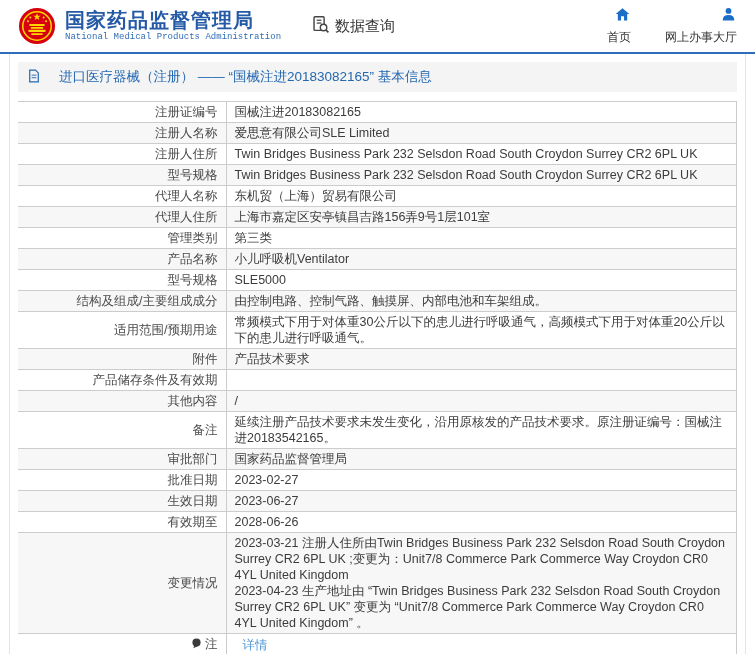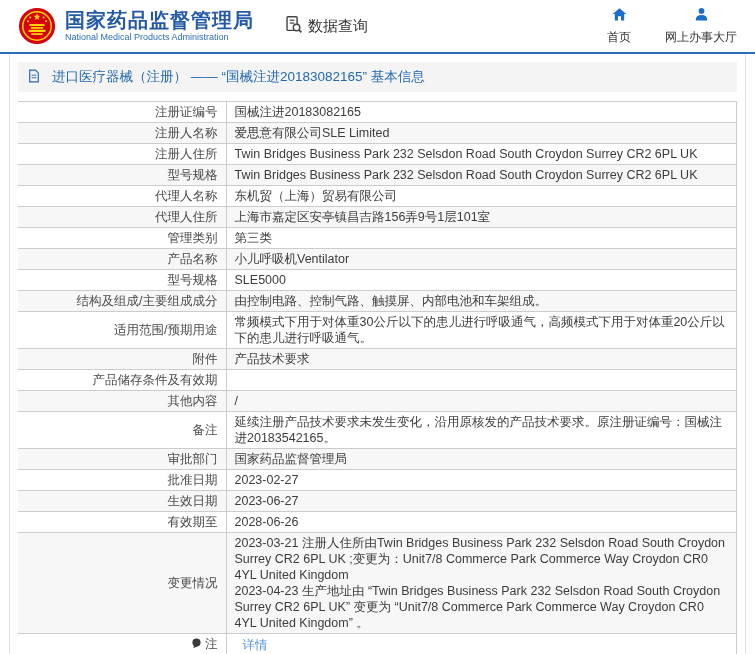--- a/index.html
+++ b/index.html
@@ -14,39 +14,39 @@
   .header {
     height: 54px; display: flex; align-items: center;
     padding: 0 14px 0 18px;
     border-bottom: 2px solid #2d6ebb;
     background: #fff;
   }
   .brand { display: flex; align-items: center; gap: 9px; }
   .emblem { width: 38px; height: 38px; flex: 0 0 auto; }
   .brand-text { display: flex; flex-direction: column; line-height: 1.1; }
   .brand-cn { font-size: 20px; font-weight: bold; color: #2459a6; letter-spacing: 1px; }
-  .brand-en { font-size: 9px; color: #2f6db6; margin-top: 2px; }
+  .brand-en { font-size: 9px; color: #2f6db6; margin-top: 2px; font-family: Liberation Mono, monospace; }
   .data-query {
     margin-left: 30px; display: flex; align-items: center; gap: 5px;
     font-size: 15px; color: #333; cursor: pointer;
   }
   .header-nav { margin-left: auto; display: flex; gap: 34px; padding-right: 4px; }
   .nav-item {
-    display: flex; flex-direction: column; align-items: center; gap: 3px;
+    display: flex; flex-direction: column; align-items: flex-end; gap: 3px;
     font-size: 12px; color: #333; cursor: pointer;
   }
   
   .content {
     margin: 0 9px; border: 1px solid #dde4ee; border-top: none;
     padding: 8px 8px 5px 8px; min-height: 592px; background: #fff;
   }
   .breadcrumb {
     background: #f4f4f4; padding: 6px 10px;
     font-size: 13.5px; color: #2368b0;
-    display: flex; align-items: center; gap: 12px;
+    display: flex; align-items: center; gap: 19px;
   }
   
   table.info {
     width: 100%; border-collapse: collapse; margin-top: 9px;
     font-size: 12.5px; table-layout: fixed;
   }
   table.info tr:nth-child(even) { background: #f7f7f7; }
   table.info td {
     border-bottom: 1px solid #cccccc;
     padding: 2px 8px; line-height: 16px; height: 21px;

